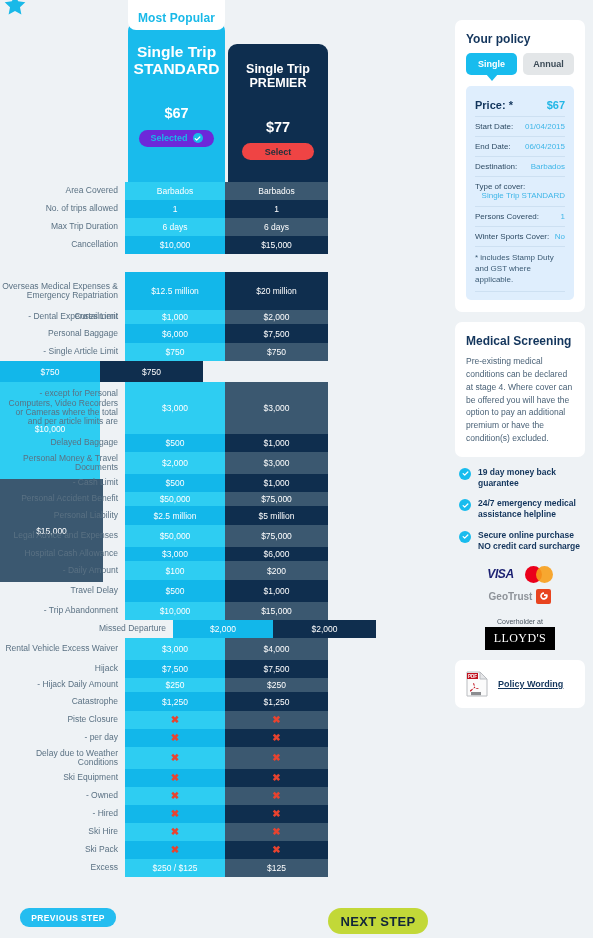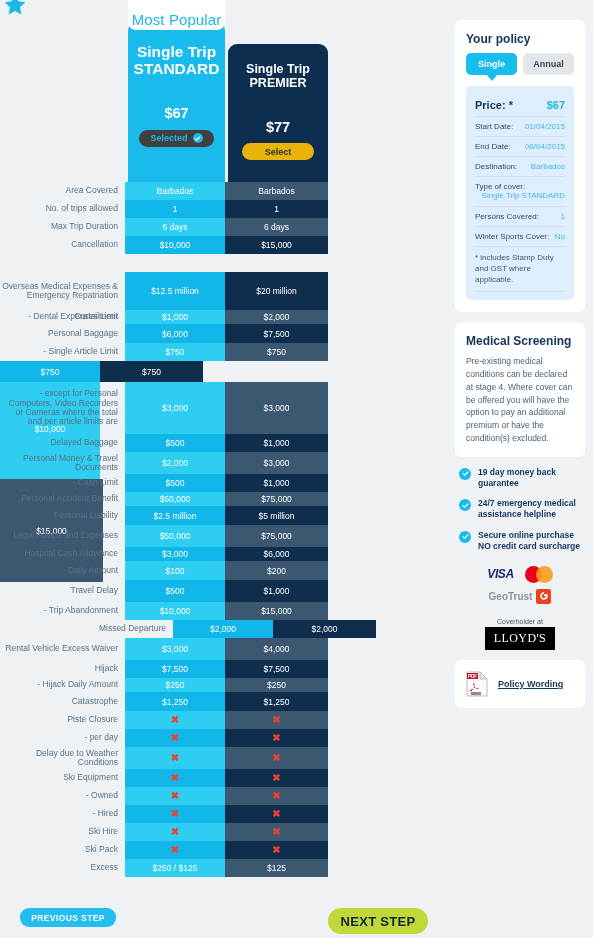--- a/index.html
+++ b/index.html
@@ -14,21 +14,21 @@
   
   .compare { position: absolute; left: 0; top: 0; width: 450px; height: 938px; }
 
   
   .popular-wrap {
     position: absolute; left: 128px; top: 0; width: 97px; height: 30px;
     background: #ffffff; border-radius: 0 0 8px 8px; z-index: 3;
   }
   .popular-label {
     position: absolute; left: 0; top: 11px; width: 97px; text-align: center;
-    font-size: 15px; font-weight: normal; color: #19b9e8; letter-spacing: .1px;
+    font-size: 12px; font-weight: bold; color: #19b9e8; letter-spacing: .1px;
   }
   .star-icon { position: absolute; left: 2px; top: -7px; width: 26px; height: 26px; z-index: 4; }
 
   .card {
     position: absolute; border-radius: 9px; z-index: 2;
     display: flex; flex-direction: column; align-items: center;
   }
   .card-std {
     left: 128px; top: 22px; width: 97px; height: 160px;
     background: #19bbec; border-radius: 9px 9px 0 0;
@@ -41,30 +41,30 @@
   .plan-name2 { font-size: 15.5px; font-weight: bold; line-height: 1.12; }
   .card-std .plan-name1, .card-std .plan-name2 { color: #ffffff; margin-top: 0; }
   .card-std .plan-titles { margin-top: 21px; text-align: center; }
   .card-prm .plan-titles { margin-top: 18px; text-align: center; }
   .card-prm .plan-name1 { color: #ffffff; font-size: 12.5px; }
   .card-prm .plan-name2 { color: #ffffff; font-size: 12.5px; }
   .price-big { font-size: 14.5px; font-weight: bold; color: #fff; }
   .card-std .price-big { margin-top: 27px; }
   .card-prm .price-big { margin-top: 29px; }
   .btn-selected {
-    margin-top: 9px; background: #404040; color: #19b9e8; border: none;
+    margin-top: 9px; background: #6d28d9; color: #19b9e8; border: none;
     border-radius: 11px; height: 17px; width: 75px; font-size: 9px; font-weight: bold;
     font-family: "Liberation Sans", sans-serif; cursor: pointer;
     display: flex; align-items: center; justify-content: center; gap: 5px;
   }
   .check-badge { width: 10px; height: 10px; border-radius: 50%; background: #19b9e8;
     display: inline-flex; align-items: center; justify-content: center; }
   .check-badge svg { display: block; }
   .btn-select {
-    margin-top: 8px; background: #eab308; color: #23313c; border: none;
+    margin-top: 8px; background: #ef4444; color: #23313c; border: none;
     border-radius: 11px; height: 17px; width: 72px; font-size: 9px; font-weight: bold;
     font-family: "Liberation Sans", sans-serif; cursor: pointer;
   }
 
   
   .tbl { position: absolute; left: 0; top: 182px; width: 340px; }
   .row { position: relative; display: flex; align-items: stretch; }
   .lbl {
     width: 125px; flex: 0 0 125px; text-align: right; padding-right: 7px;
     font-size: 8.5px; color: #5a7183; line-height: 1.1;

